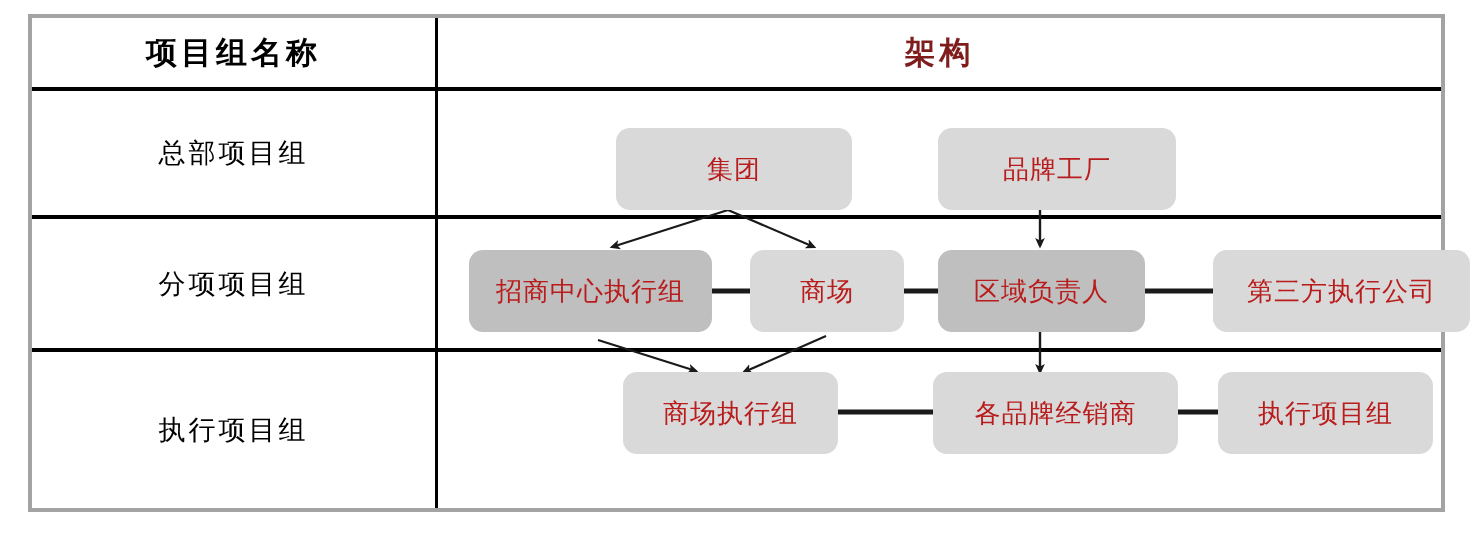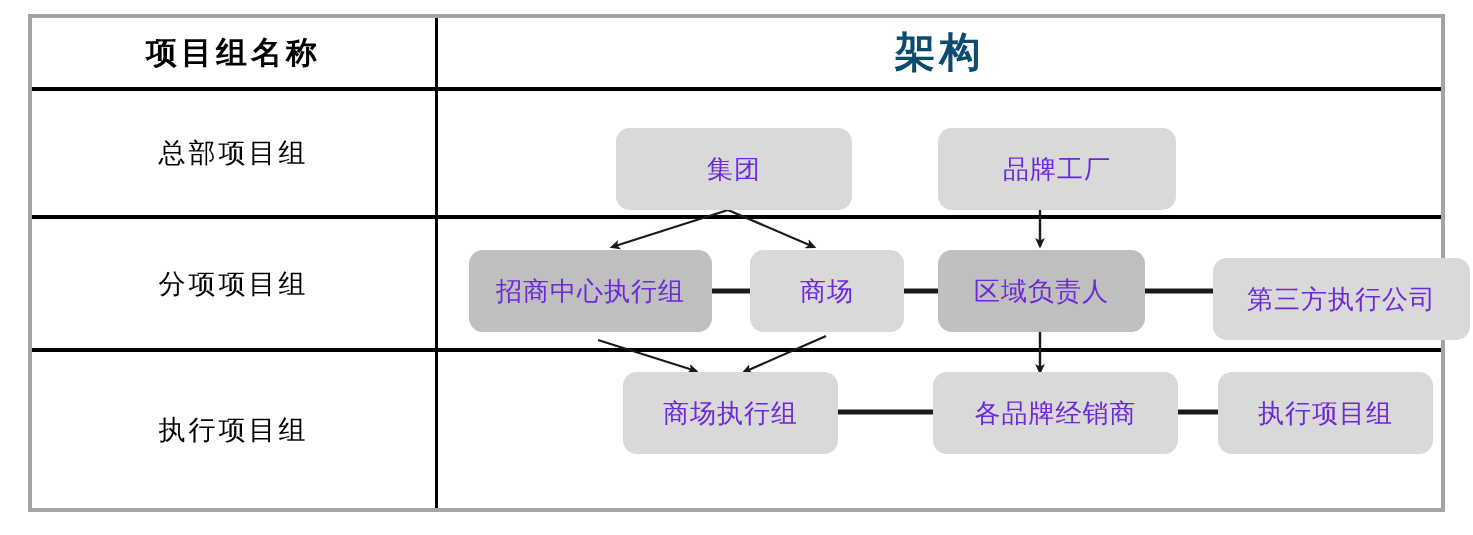--- a/index.html
+++ b/index.html
@@ -70,24 +70,24 @@
 
   .rcell-head {
     position: absolute;
     left: 406px;
     top: 0px;
     width: 1003px;
     height: 69px;
     display: flex;
     align-items: center;
     justify-content: center;
-    font-size: 41px;
+    font-size: 31px;
     font-weight: 700;
     letter-spacing: 4px;
-    color: #0c4a6e;
+    color: #7f1d1d;
   }
 
   
   .diagram {
     position: absolute;
     left: 406px;
     top: 73px;
     width: 1003px;
     height: 417px;
   }
@@ -101,21 +101,21 @@
   }
 
   .node {
     position: absolute;
     box-sizing: border-box;
     border-radius: 14px;
     display: flex;
     align-items: center;
     justify-content: center;
     font-size: 26px;
-    color: #6d28d9;
+    color: #b91c1c;
     white-space: nowrap;
     letter-spacing: 1px;
     z-index: 2;
   }
   .node.light { background: #d9d9d9; }
   .node.dark  { background: #bfbfbf; }
 </style>
 </head>
 <body>
 
@@ -163,21 +163,21 @@
         <line x1="400" y1="321" x2="495" y2="321" stroke="#1a1a1a" stroke-width="5"></line>
         <line x1="740" y1="321" x2="780" y2="321" stroke="#1a1a1a" stroke-width="5"></line>
       </svg>
 
       <div class="node light" style="left:178px; top:37px; width:236px; height:82px;">集团</div>
       <div class="node dark" style="left:31px; top:159px; width:243px; height:82px;">招商中心执行组</div>
 
       <div class="node light" style="left:500px; top:37px; width:238px; height:82px;">品牌工厂</div>
       <div class="node dark" style="left:500px; top:159px; width:207px; height:82px;">区域负责人</div>
       <div class="node light" style="left:312px; top:159px; width:154px; height:82px;">商场</div>
-      <div class="node light" style="left:775px; top:167px; width:257px; height:82px;">第三方执行公司</div>
+      <div class="node light" style="left:775px; top:159px; width:257px; height:82px;">第三方执行公司</div>
 
       <div class="node light" style="left:185px; top:281px; width:215px; height:82px;">商场执行组</div>
       <div class="node light" style="left:495px; top:281px; width:245px; height:82px;">各品牌经销商</div>
       <div class="node light" style="left:780px; top:281px; width:215px; height:82px;">执行项目组</div>
 
     </div>
   </div>
 </div>
 
 </body></html>

